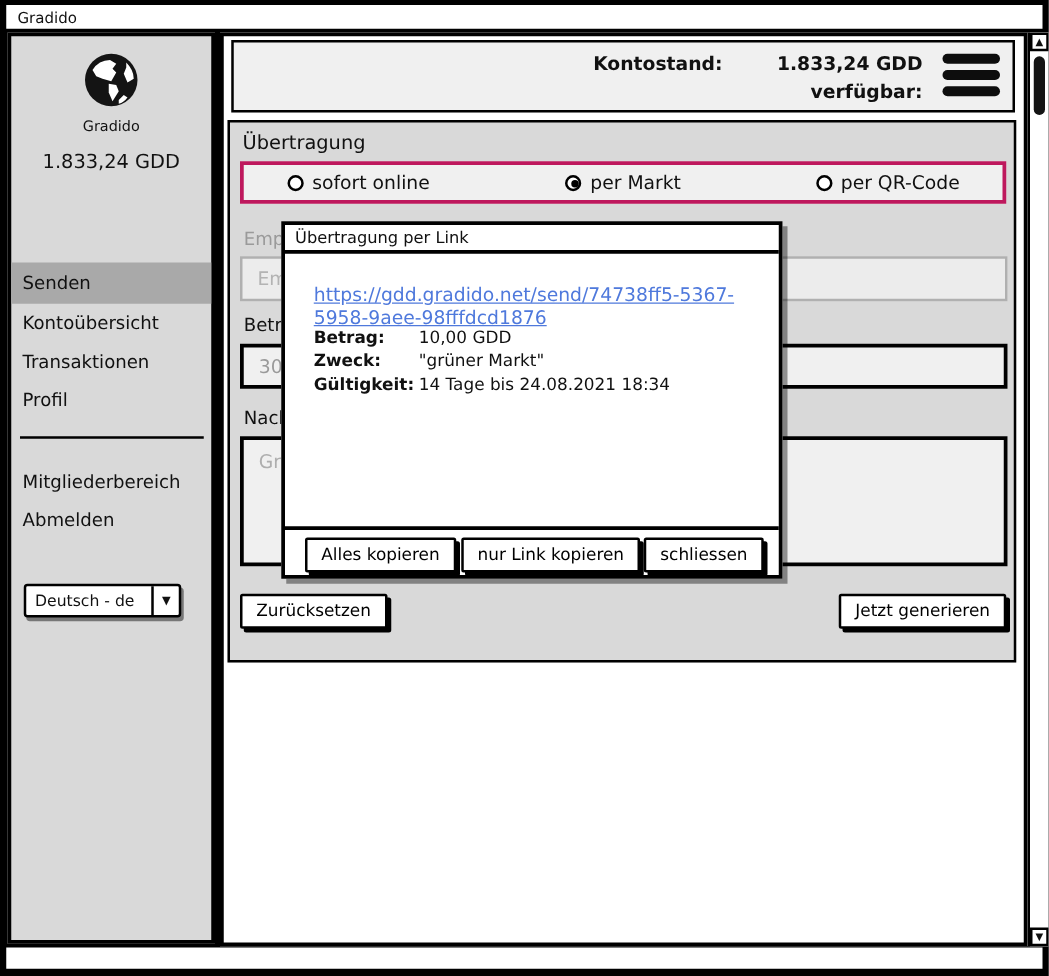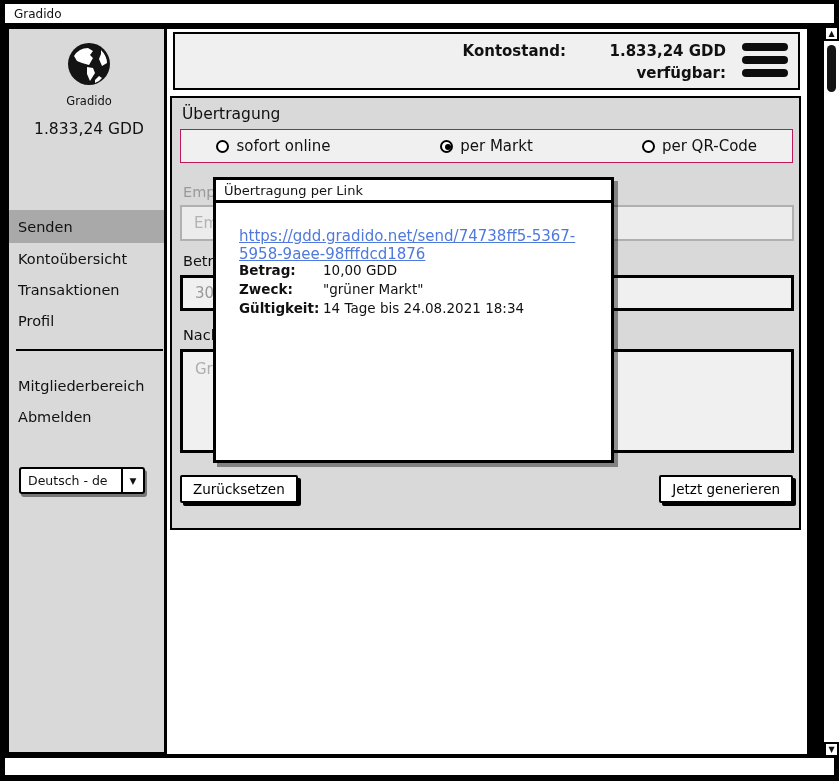--- a/index.html
+++ b/index.html
@@ -36,42 +36,42 @@
   .lang-select {
     position:absolute; left:10px; top:438px; width:126px; height:27px;
     background:#fff; border:2px solid #000; border-radius:3px;
     display:flex; align-items:stretch; box-shadow:2px 3px 0 rgba(0,0,0,0.45);
   }
   .lang-value { flex:1; display:flex; align-items:center; padding-left:7px; font-size:12.5px; white-space:nowrap; overflow:hidden; }
   .lang-arrow { width:22px; border-left:2px solid #000; display:flex; align-items:center; justify-content:center; font-size:9px; }
 
   
   .main {
-    position:absolute; left:160px; top:0; width:646px; height:731px;
+    position:absolute; left:172px; top:0; width:646px; height:731px;
     background:#fff; border:3px solid #000;
   }
   .headerbox {
     position:absolute; left:6px; top:3px; width:627px; height:58px;
     background:#f0f0f0; border:2px solid #000;
   }
   .balances { position:absolute; right:72px; top:6px; }
   .bal-row { display:flex; justify-content:flex-end; line-height:22px; }
   .bal-label { width:140px; text-align:right; font-size:15px; font-weight:600; }
   .bal-value { width:160px; text-align:right; font-size:15px; font-weight:600; }
   .hamburger { position:absolute; right:10px; top:9px; width:46px; cursor:pointer; }
   .hamburger .bar { height:8px; background:#0d0d0d; border-radius:4px; margin-bottom:5px; }
 
   .panel {
     position:absolute; left:3px; top:67px; width:631px; height:434px;
     background:#d9d9d9; border:2px solid #000;
   }
   .panel-title { position:absolute; left:10px; top:7px; font-size:15.5px; font-weight:500; }
   .radio-bar {
     position:absolute; left:8px; top:31px; width:613px; height:34px;
-    background:#f0f0f0; border:1px solid #be185d;
+    background:#f0f0f0; border:3px solid #be185d;
     display:flex; align-items:center;gap:28px;
   }
   .radio-opt { flex:1; display:flex; align-items:center; justify-content:center; gap:7px; font-size:15px; cursor:pointer; }
   .radio-circle { width:13px; height:13px; border:2px solid #000; border-radius:50%; background:#fff; position:relative; flex:0 0 auto; }
   .radio-circle.checked::after { content:""; position:absolute; left:2.5px; top:2.5px; width:6px; height:6px; background:#000; border-radius:50%; }
 
   .field-label { position:absolute; left:11px; font-size:14.5px; }
   .field-label.disabled { color:#9a9a9a; }
   .f-input {
     position:absolute; left:8px; width:614px; height:36px;
@@ -237,20 +237,25 @@
           <div class="d-row">
             <span class="d-label">Zweck:</span>
             <span class="d-value">"grüner Markt"</span>
           </div>
           <div class="d-row">
             <span class="d-label">Gültigkeit:</span>
             <span class="d-value">14 Tage bis 24.08.2021 18:34</span>
           </div>
         </div>
       </div>
+      <div class="modal-footer">
+        <button class="wf-btn btn-copy-all">Alles kopieren</button>
+        <button class="wf-btn btn-copy-link">nur Link kopieren</button>
+        <button class="wf-btn btn-close">schliessen</button>
+      </div>
     </div>
   </div>
 
   <div class="scrollbar">
     <div class="sb-btn sb-up">▲</div>
     <div class="sb-thumb"></div>
     <div class="sb-btn sb-down">▼</div>
   </div>
 </div>
 

